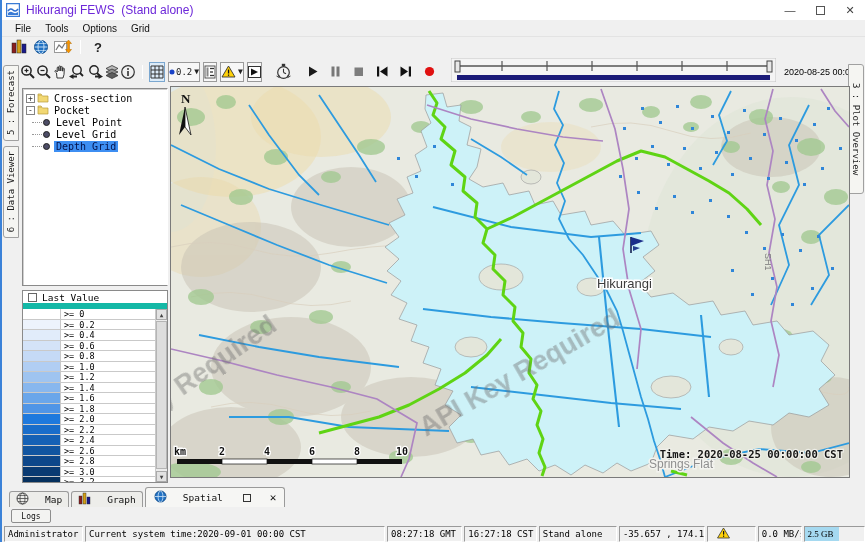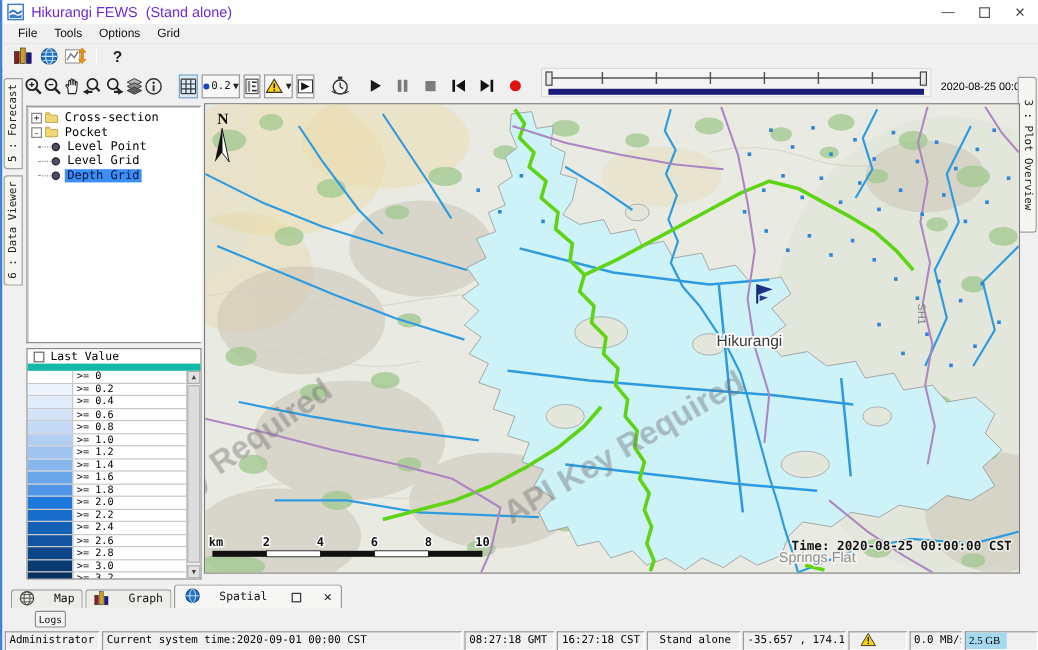--- a/index.html
+++ b/index.html
@@ -79,21 +79,21 @@
   
   .tabbar { position:absolute; left:0; top:486px; width:100%; height:21px; background:#f0f0f0; display:flex; align-items:flex-end; padding-left:7px;}
   .btab { display:flex; align-items:center; gap:16px; border:1px solid #9a9a9a; border-bottom:none; background:#ededea;
     border-radius:3px 3px 0 0; height:16px; padding:0 6px; margin-right:2px;
     font-family:"DejaVu Sans Mono",monospace; font-size:9.5px; color:#111; }
   .btab.active { height:20px; background:#f6f6f4; padding:0 8px; }
   .btab .sqicon { width:8px; height:8px; border:1.5px solid #333; margin-left:4px;}
   .btab .xicon { font-size:11px; font-weight:bold; color:#111; margin-left:3px; }
   
   .logsrow { position:absolute; left:0; top:507px; width:100%; height:18px; background:#f0f0f0; }
-  .logs-btn { position:absolute; left:27px; top:2px; width:26px; height:14px; border:1px solid #8d8d8d; background:#f3f3f1;
+  .logs-btn { position:absolute; left:9px; top:2px; width:40px; height:14px; border:1px solid #8d8d8d; background:#f3f3f1;
     border-radius:2px; font-family:"DejaVu Sans Mono",monospace; font-size:8px; color:#111;
     display:flex; align-items:center; justify-content:center; }
   
   .statusbar { position:absolute; left:0; top:525px; width:100%; height:17px; background:#f0f0f0;
     display:flex; align-items:stretch; padding-top:1px; }
   .seg { border:1px solid; border-color:#9a9a9a #ffffff #ffffff #9a9a9a; margin-left:2px; background:#f0f0f0;
     font-family:"DejaVu Sans Mono",monospace; font-size:9px; color:#000; display:flex; align-items:center;
     padding-left:3px; white-space:nowrap; overflow:hidden; position:relative; }
   .seg .memfill { position:absolute; left:0; top:0; bottom:0; width:58%; background:#a5d9f0; }
   .seg .segtext { position:relative; }
@@ -694,21 +694,21 @@
       </div>
       <div class="seg" style="width: 324px;">
         <span class="segtext">Current system time:2020-09-01 00:00 CST</span>
       </div>
       <div class="seg" style="width: 81px;">
         <span class="segtext">08:27:18 GMT</span>
       </div>
       <div class="seg" style="width: 78px;">
         <span class="segtext">16:27:18 CST</span>
       </div>
-      <div class="seg" style="width: 84px; justify-content: center;">
+      <div class="seg" style="width: 84px;">
         <span class="segtext">Stand alone</span>
       </div>
       <div class="seg" style="width: 93px;">
         <span class="segtext">-35.657 , 174.199</span>
       </div>
       <div class="seg" style="width: 52px;">
         <span style="margin-left:6px"><svg width="13" height="12">
             <path d="M6.5 1 L12.5 11 L0.5 11 Z" fill="#ffd20a" stroke="#333" stroke-width="0.8"></path>
             <rect x="6" y="4" width="1.2" height="3.6" fill="#111"></rect>
             <rect x="6" y="8.6" width="1.2" height="1.2" fill="#111"></rect>

